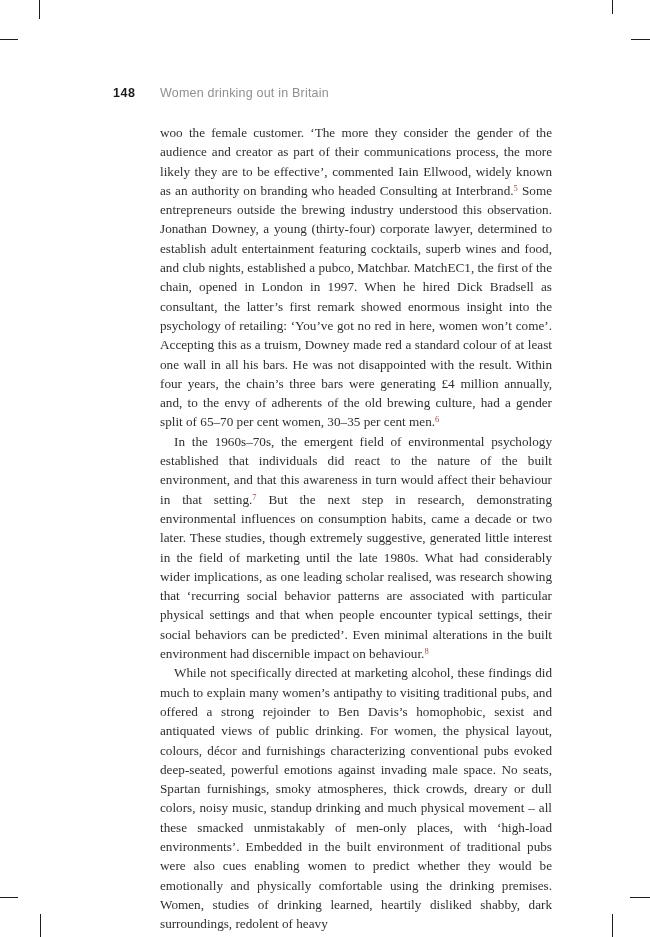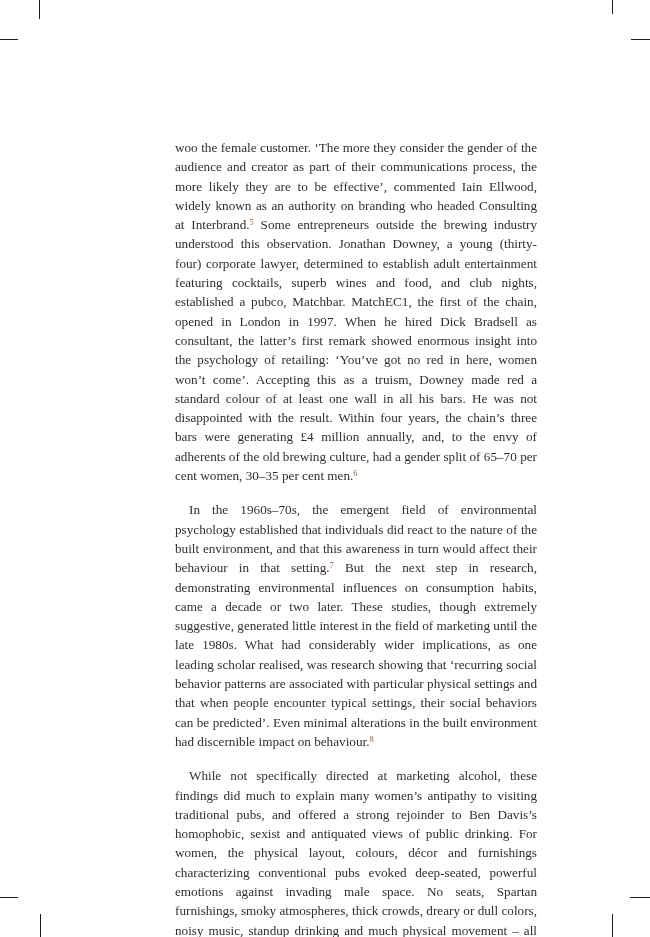--- a/index.html
+++ b/index.html
@@ -62,21 +62,21 @@
     position: absolute;
     left: 160px;
     top: 123px;
     width: 392px;
     color: #2f2f2f;
     font-size: 13.2px;
     line-height: 19.3px;
     text-align: justify;
   }
   .body-text p {
-    margin: 15px;
+    margin: 0;
     padding: 0;
   }
   .body-text p.indent {
     text-indent: 14px;
   }
   .body-text sup {
     color: var(--fn-color, #9a564e);
     font-size: 8.5px;
     line-height: 0;
     vertical-align: 4px;
@@ -113,20 +113,24 @@
 
   <div class="crop tl-v"></div>
   <div class="crop tl-h"></div>
   <div class="crop tr-v"></div>
   <div class="crop tr-h"></div>
   <div class="crop bl-h"></div>
   <div class="crop bl-v"></div>
   <div class="crop br-h"></div>
   <div class="crop br-v"></div>
 
+  <div class="header">
+    <span class="page-number">148</span>
+    <span class="running-head">Women drinking out in Britain</span>
+  </div>
 
   <div class="body-text" style="color: rgb(47, 47, 47);">
       <p class="">woo the female customer. ‘The more they consider the gender of the audience and creator as part of their communications process, the more likely they are to be effective’, commented Iain Ellwood, widely known as an authority on branding who headed Consulting at Interbrand.<sup>5</sup> Some entrepreneurs outside the brewing industry understood this observation. Jonathan Downey, a young (thirty-four) corporate lawyer, determined to establish adult entertainment featuring cocktails, superb wines and food, and club nights, established a pubco, Matchbar. MatchEC1, the first of the chain, opened in London in 1997. When he hired Dick Bradsell as consultant, the latter’s first remark showed enormous insight into the psychology of retailing: ‘You’ve got no red in here, women won’t come’. Accepting this as a truism, Downey made red a standard colour of at least one wall in all his bars. He was not disappointed with the result. Within four years, the chain’s three bars were generating £4 million annually, and, to the envy of adherents of the old brewing culture, had a gender split of 65–70 per cent women, 30–35 per cent men.<sup>6</sup></p>
       <p class="indent">In the 1960s–70s, the emergent field of environmental psychology established that individuals did react to the nature of the built environment, and that this awareness in turn would affect their behaviour in that setting.<sup>7</sup> But the next step in research, demonstrating environmental influences on consumption habits, came a decade or two later. These studies, though extremely suggestive, generated little interest in the field of marketing until the late 1980s. What had considerably wider implications, as one leading scholar realised, was research showing that ‘recurring social behavior patterns are associated with particular physical settings and that when people encounter typical settings, their social behaviors can be predicted’. Even minimal alterations in the built environment had discernible impact on behaviour.<sup>8</sup></p>
       <p class="indent">While not specifically directed at marketing alcohol, these findings did much to explain many women’s antipathy to visiting traditional pubs, and offered a strong rejoinder to Ben Davis’s homophobic, sexist and antiquated views of public drinking. For women, the physical layout, colours, décor and furnishings characterizing conventional pubs evoked deep-seated, powerful emotions against invading male space. No seats, Spartan furnishings, smoky atmospheres, thick crowds, dreary or dull colors, noisy music, standup drinking and much physical movement – all these smacked unmistakably of men-only places, with ‘high-load environments’. Embedded in the built environment of traditional pubs were also cues enabling women to predict whether they would be emotionally and physically comfortable using the drinking premises. Women, studies of drinking learned, heartily disliked shabby, dark surroundings, redolent of heavy</p>
     </div>
 
 
 </div>
 

